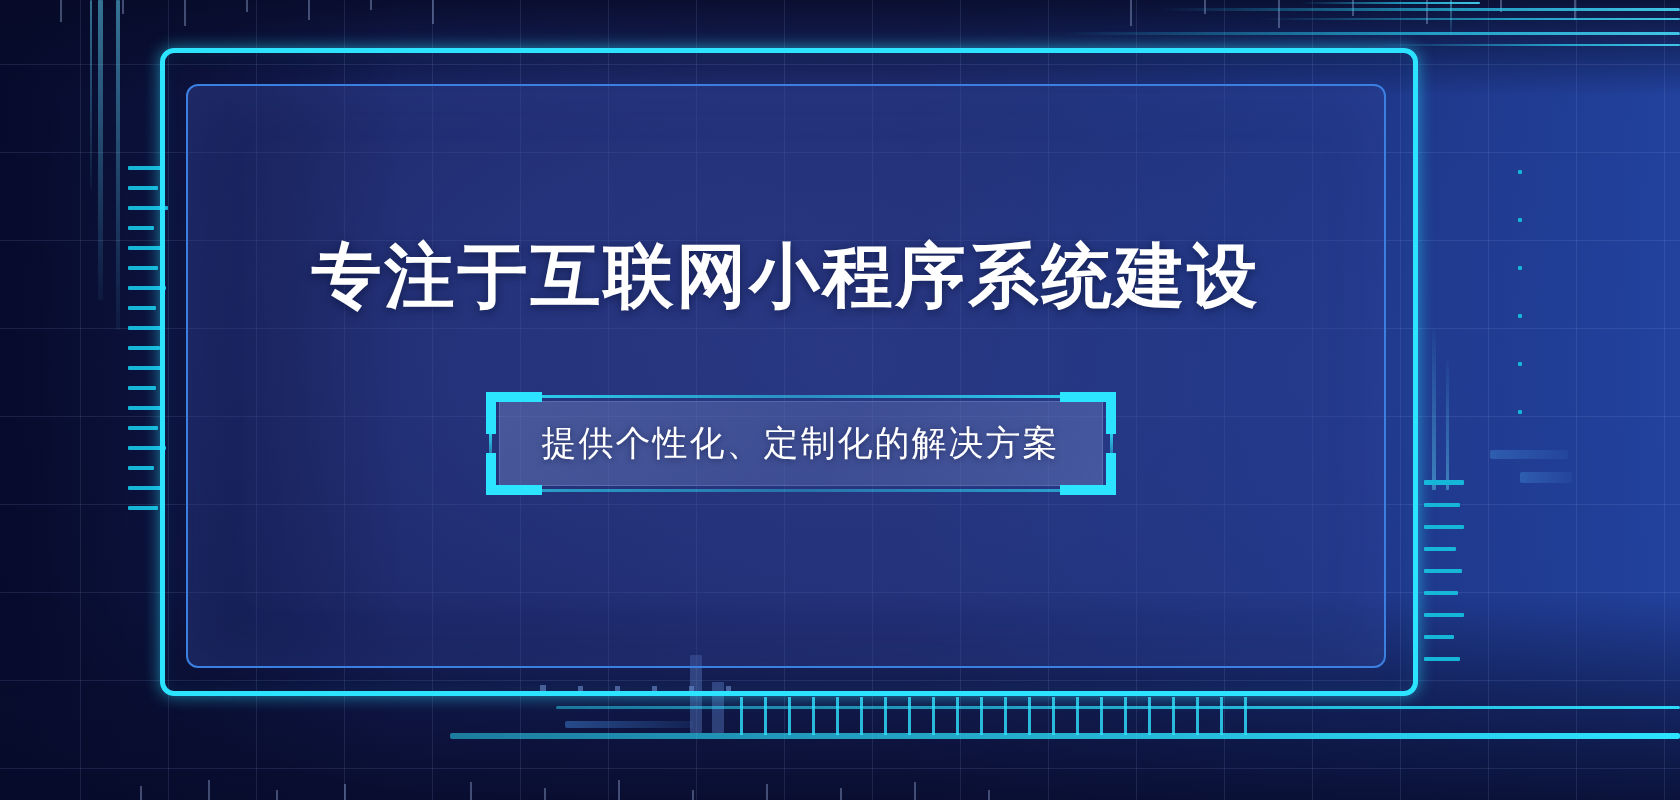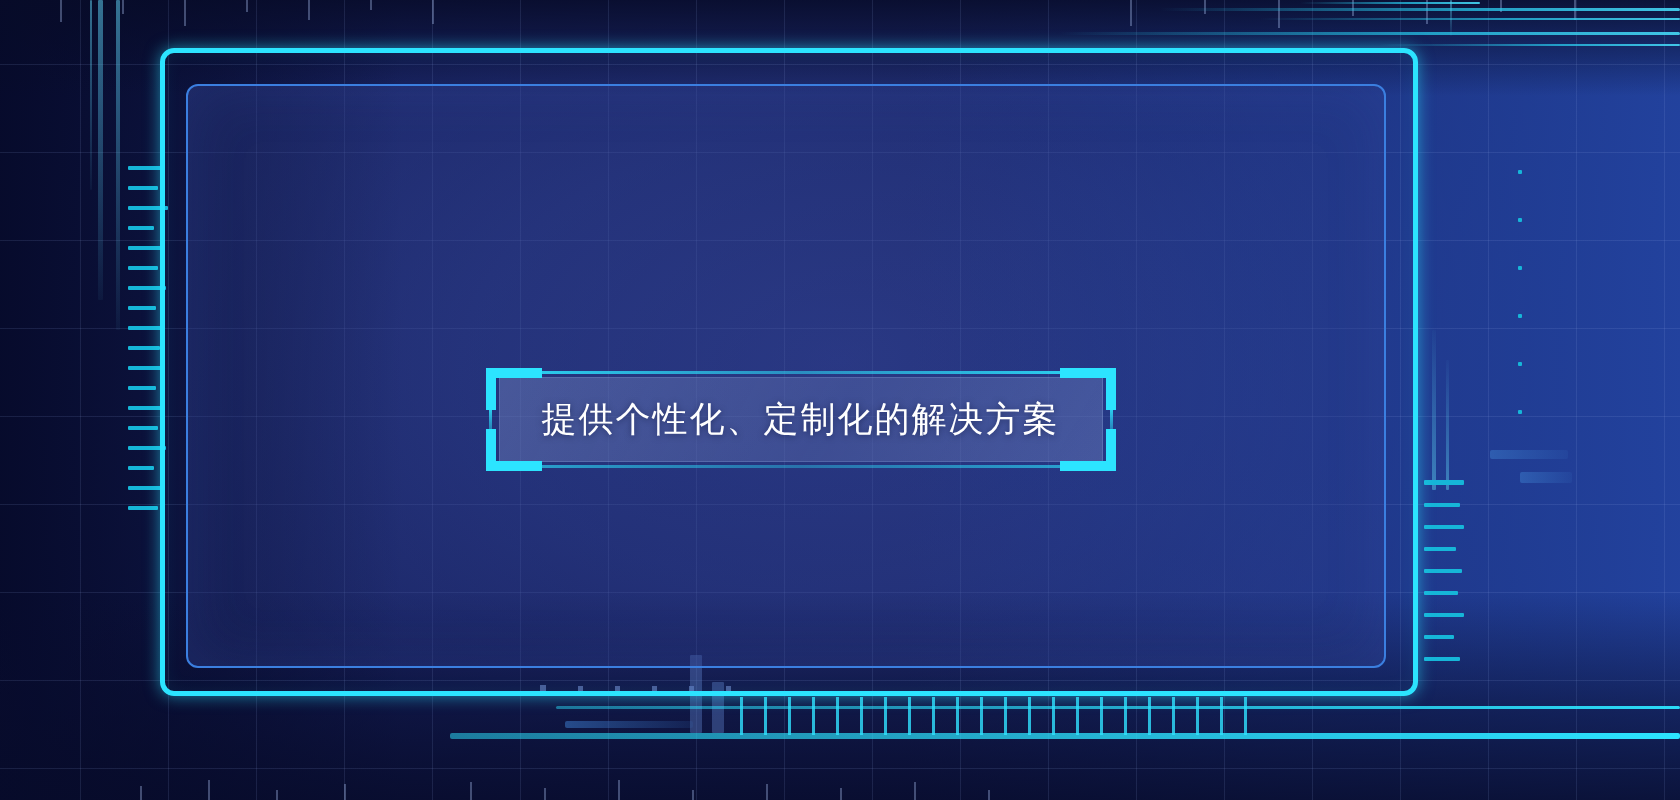--- a/index.html
+++ b/index.html
@@ -280,20 +280,21 @@
   <span class="tk" style="width:2px;height:20px"></span>
   <span class="tk" style="width:2px;height:10px"></span>
   <span class="tk" style="width:2px;height:16px"></span>
 </div>
 
 <div class="frame-outer"></div>
 <div class="frame-inner"></div>
 
 <div class="content">
 
+  <div class="headline">专注于互联网小程序系统建设</div>
 
   <div class="sub-wrap">
     <div class="sub-box">
       <span class="sub-text">提供个性化、定制化的解决方案</span>
 
       <span class="edge-t"></span>
       <span class="edge-b"></span>
       <span class="edge-l"></span>
       <span class="edge-r"></span>
 

